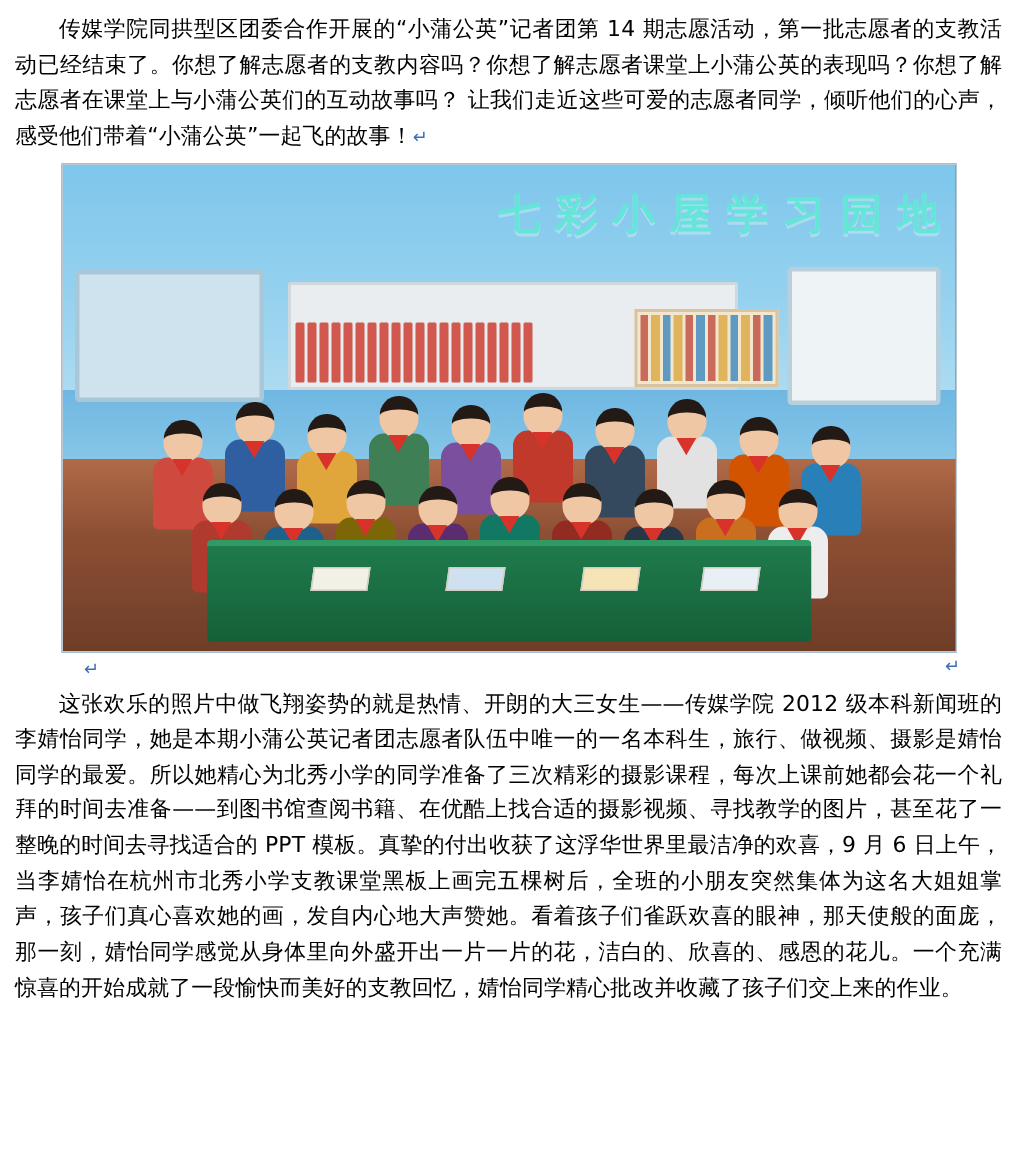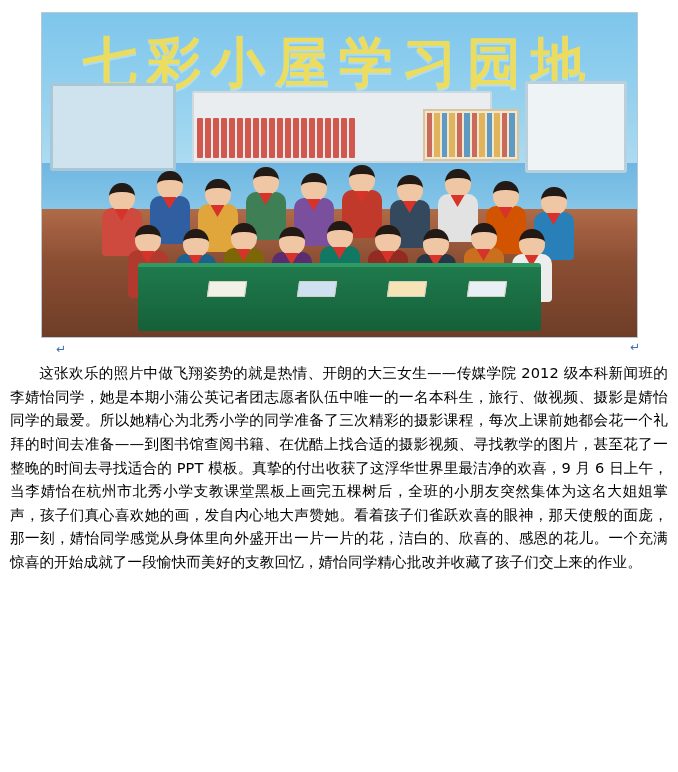--- a/index.html
+++ b/index.html
@@ -63,25 +63,25 @@
   }
   .wall-band {
     position: absolute;
     left: 0; right: 0; top: 150px; height: 46px;
     background: linear-gradient(180deg,#6fb7e2 0%, #86c6e8 100%);
   }
   .banner-text {
     position: absolute;
     top: 14px;
     left: 0; right: 0;
-    text-align: center;
-    font-size: 54px;
+    text-align: right;
+    font-size: 28px;
     font-weight: bold;
     letter-spacing: 10px;
-    color: #fde047;
+    color: #5eead4;
     opacity: 0.85;
     text-shadow: 0 2px 0 rgba(255,255,255,0.35);
     font-family: "DejaVu Sans", "Liberation Sans", sans-serif;
   }
   .shelf {
     position: absolute;
     top: 78px;
     left: 150px;
     width: 300px;
     height: 72px;
@@ -207,20 +207,21 @@
     bottom: -18px;
     color: #3b6fb5;
     font-size: 12px;
   }
 </style>
 </head>
 <body>
 
 <div class="page">
 
+  <p class="para para-top"><span>传媒学院同拱型区团委合作开展的“小蒲公英”记者团第 14 期志愿活动，第一批志愿者的支教活动已经结束了。你想了解志愿者的支教内容吗？你想了解志愿者课堂上小蒲公英的表现吗？你想了解志愿者在课堂上与小蒲公英们的互动故事吗？ 让我们走近这些可爱的志愿者同学，倾听他们的心声，感受他们带着“小蒲公英”一起飞的故事！</span><span class="pilcrow">↵</span></p>
 
   <div class="photo-block">
     <div class="photo-frame">
       <div class="wall"></div>
       <div class="banner-text">七彩小屋学习园地</div>
       <div class="wall-band"></div>
       <div class="board-left"></div>
       <div class="board-right"></div>
       <div class="shelf">
         <i class="bk"></i>

